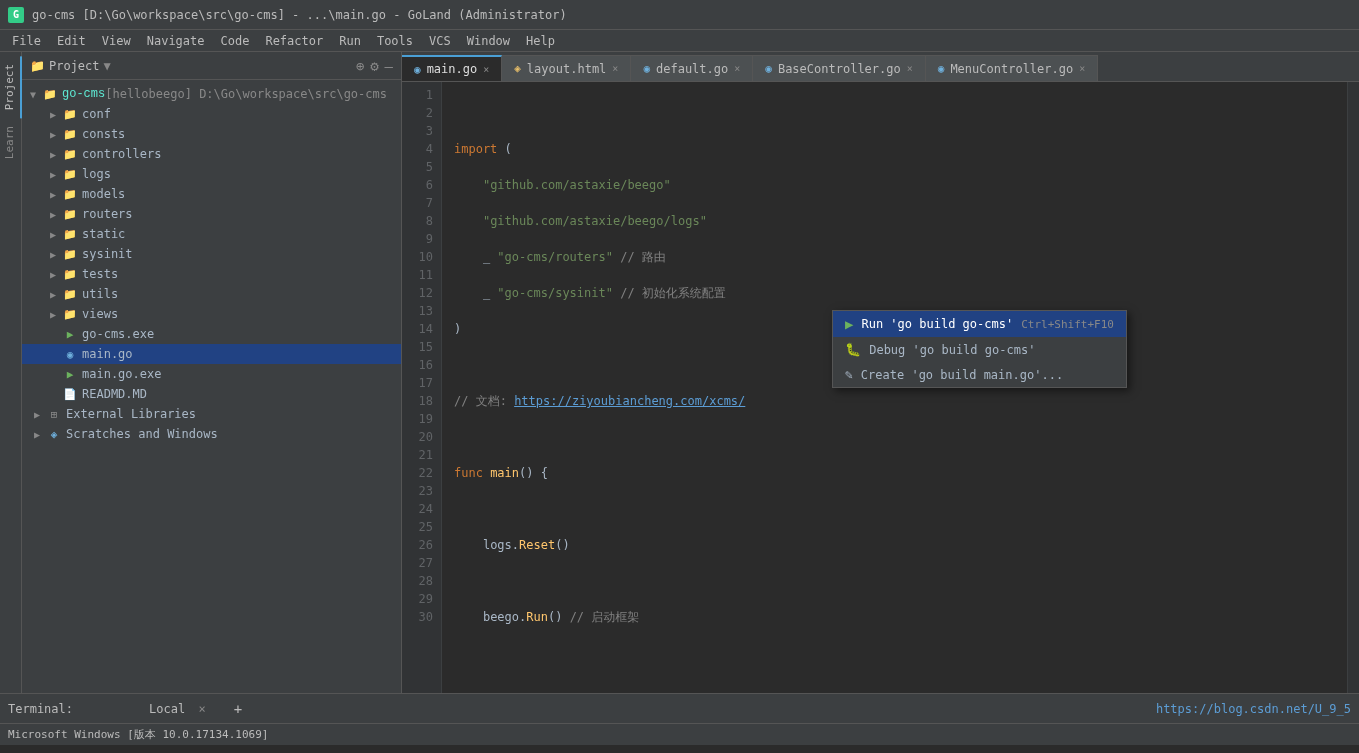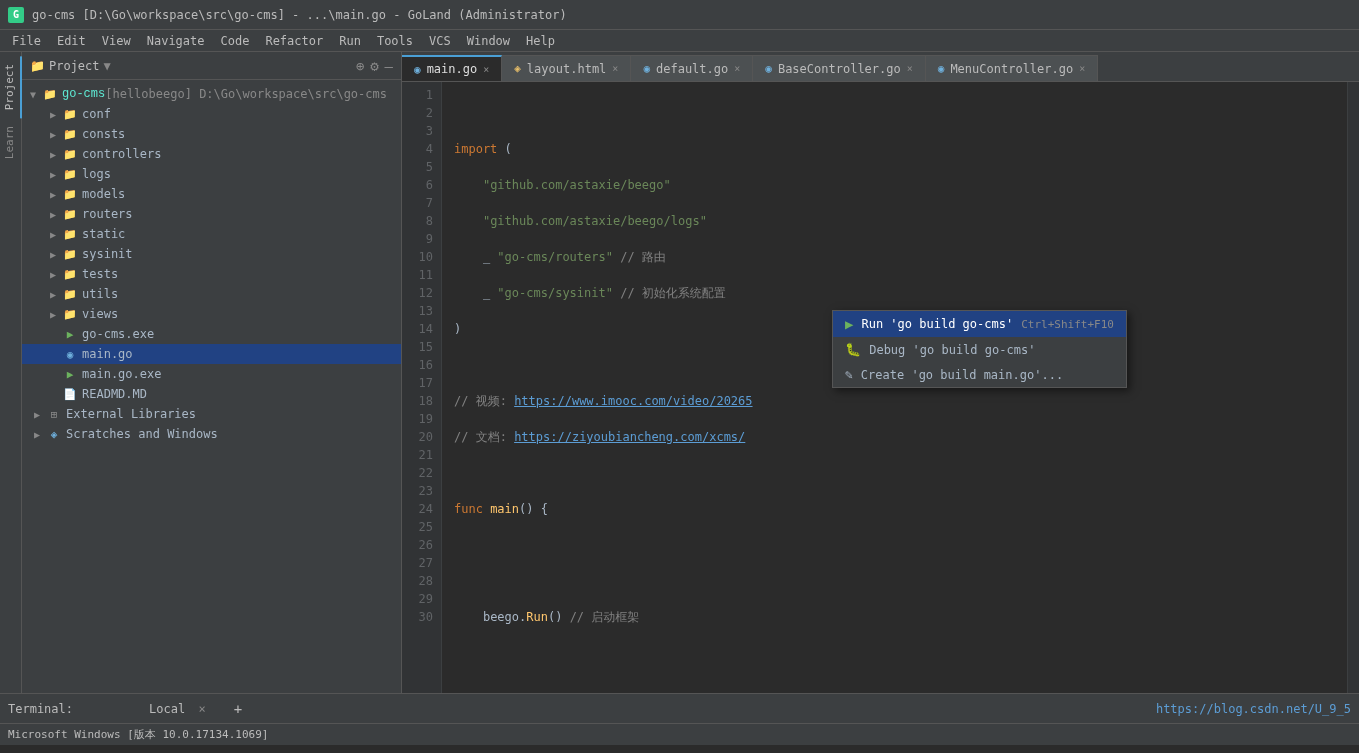--- a/index.html
+++ b/index.html
@@ -526,25 +526,25 @@
         </div>
         <div id="code-content">
 <span class="code-line"></span>
 <span class="code-line"><span class="kw">import</span> (</span>
 <span class="code-line">    <span class="str">"github.com/astaxie/beego"</span></span>
 <span class="code-line">    <span class="str">"github.com/astaxie/beego/logs"</span></span>
 <span class="code-line">    _ <span class="str">"go-cms/routers"</span> <span class="comment">// 路由</span></span>
 <span class="code-line">    _ <span class="str">"go-cms/sysinit"</span> <span class="comment">// 初始化系统配置</span></span>
 <span class="code-line">)</span>
 <span class="code-line"></span>
-<span class="code-line"><span class="comment">// 视频: <span class="link">https://www.imooc.com/video/20265</span></span></span>
 <span class="code-line"><span class="comment">// 文档: <span class="link">https://ziyoubiancheng.com/xcms/</span></span></span>
 <span class="code-line"></span>
 <span class="code-line"><span class="kw">func</span> <span class="fn">main</span>() {</span>
 <span class="code-line"></span>
+<span class="code-line">    <span class="pkg">logs</span>.<span class="fn">Reset</span>()</span>
 <span class="code-line"></span>
 <span class="code-line">    <span class="pkg">beego</span>.<span class="fn">Run</span>() <span class="comment">// 启动框架</span></span>
 
 
 
 
 
 
 
 

